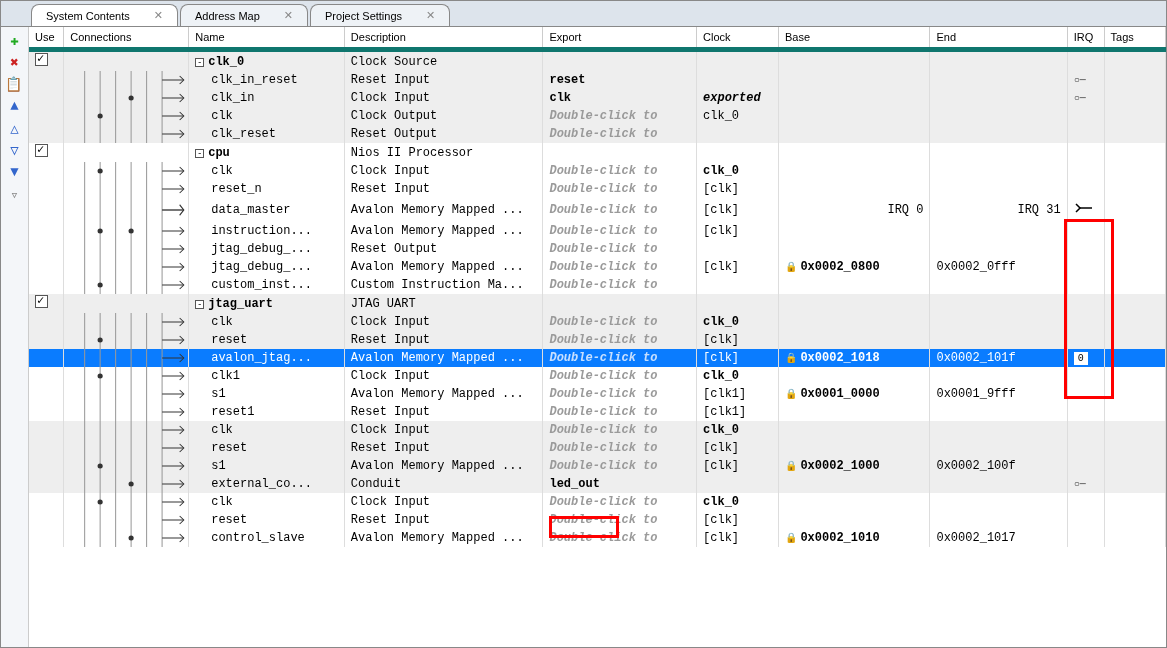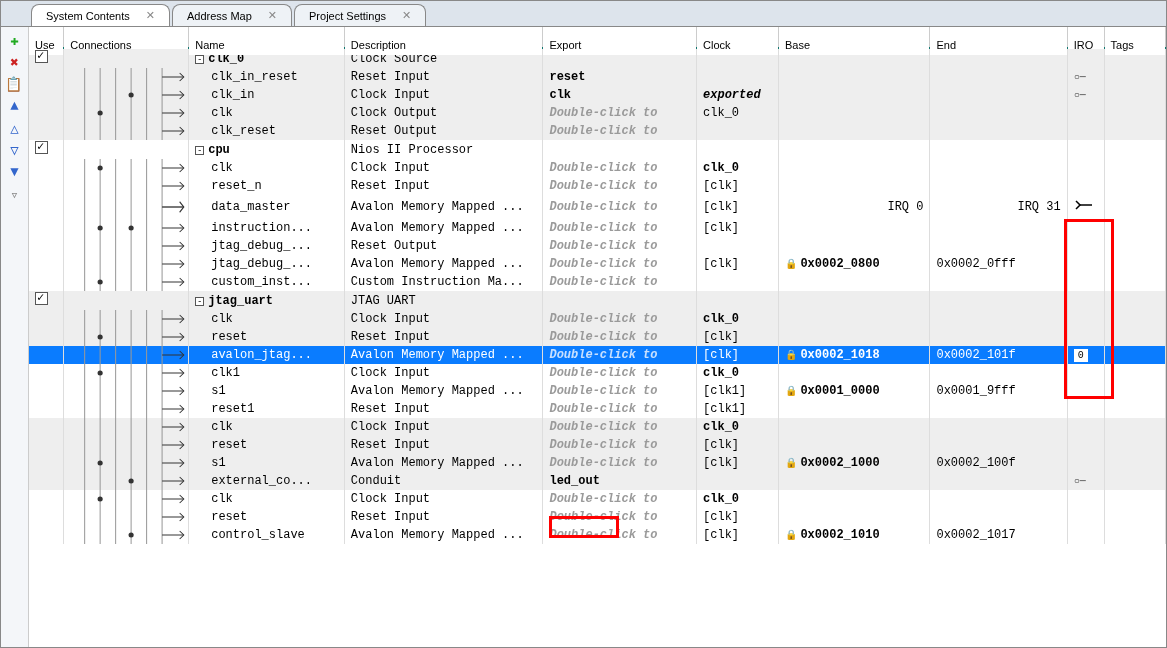--- a/index.html
+++ b/index.html
@@ -1,26 +1,26 @@
 <!DOCTYPE html>
 <html><head>
 <meta charset="utf-8">
 <style>
 * { box-sizing: border-box; margin: 0; padding: 0; }
 body { font-family: "Courier New", monospace; font-size: 12px; background: #fff; width: 1167px; height: 648px; overflow: hidden; border: 1px solid #888; }
 .tabs { display: flex; background: #dde4ec; border-bottom: 1px solid #888; height: 26px; align-items: flex-end; padding-left: 30px; }
-.tab { padding: 4px 14px; border: 1px solid #888; border-bottom: none; margin-right: 2px; background: #eef2f6; border-radius: 8px 8px 0 0; cursor: pointer; font-family: Tahoma, sans-serif; font-size: 11px; display: flex; align-items: center; gap: 16px; }
+.tab { padding: 4px 14px; border: 1px solid #888; border-bottom: none; margin-right: 2px; background: #eef2f6; border-radius: 8px 8px 0 0; cursor: pointer; font-family: Tahoma, sans-serif; font-size: 11px; display: flex; align-items: center; gap: 24px; }
 .tab.active { background: #fff; font-weight: normal; }
 .tab .close { color: #888; font-size: 11px; }
 .main { display: flex; height: calc(100% - 26px); }
 .toolbar { width: 28px; background: #f4f6f9; border-right: 1px solid #ccc; display: flex; flex-direction: column; align-items: center; padding-top: 4px; gap: 4px; }
 .tool-btn { width: 18px; height: 18px; display: flex; align-items: center; justify-content: center; font-size: 14px; cursor: pointer; }
 .grid-area { flex: 1; overflow: auto; position: relative; }
 table { border-collapse: collapse; width: 100%; table-layout: fixed; }
-th { text-align: left; font-weight: normal; font-family: Tahoma, sans-serif; font-size: 11px; padding: 4px 6px; border-right: 1px solid #ccc; border-bottom: 2px solid #0f766e; background: #fff; position: sticky; top: 8px; }
+th { text-align: left; font-weight: normal; font-family: Tahoma, sans-serif; font-size: 11px; padding: 4px 6px; border-right: 1px solid #ccc; border-bottom: 5px solid #0f766e; background: #fff; position: sticky; top: 0; }
 td { padding: 1px 6px; border-right: 1px solid #ddd; height: 18px; white-space: nowrap; overflow: hidden; text-overflow: ellipsis; vertical-align: middle; }
 tr.row-even td { background: #eeeeee; }
 tr.row-odd td { background: #ffffff; }
 tr.row-selected td { background: #0a7cff; color: #fff; }
 tr.row-selected .dbl { color: #c8e0ff; }
 .chk { display: inline-block; width: 13px; height: 13px; border: 1px solid #555; background: #fff; position: relative; }
 .chk.checked::after { content: "✓"; position: absolute; top: -3px; left: 1px; font-size: 12px; color: #000; }
 .expander { display: inline-block; width: 9px; height: 9px; border: 1px solid #555; text-align: center; line-height: 7px; font-size: 9px; margin-right: 4px; font-family: monospace; background: #fff; color: #000; }
 .indent { display: inline-block; width: 16px; }
 .bold { font-weight: bold; }

